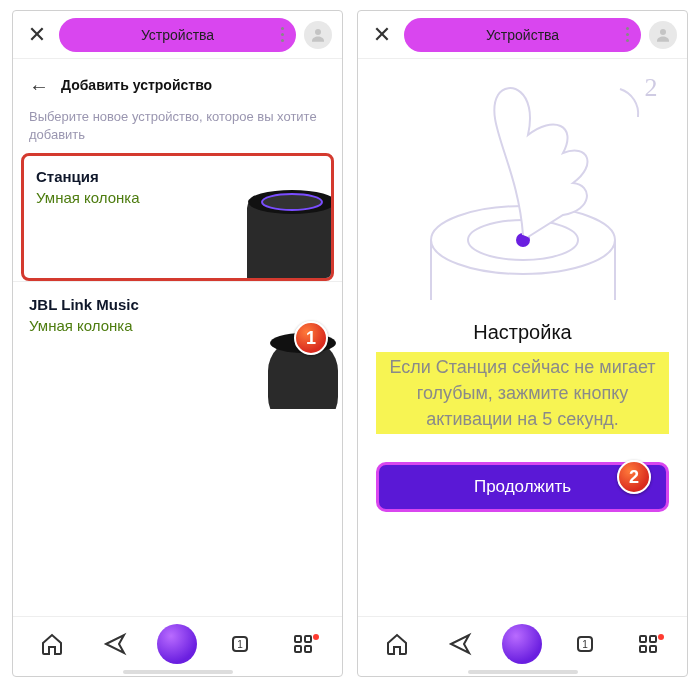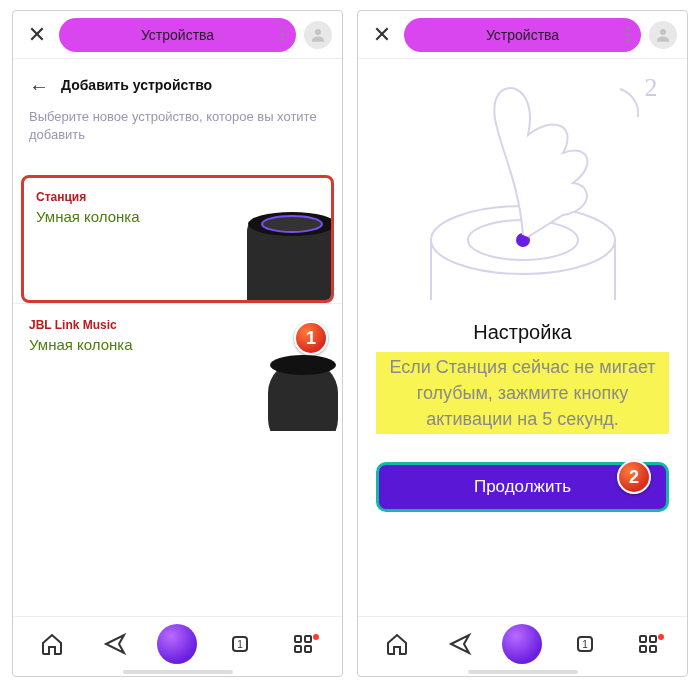--- a/index.html
+++ b/index.html
@@ -66,40 +66,40 @@
   .avatar svg { width:18px; height:18px; fill:#c4c4c4; }
   .subheader {
     display: flex;
     align-items: center;
     padding: 14px 16px 8px;
     gap: 12px;
   }
   .back-arrow { font-size: 20px; color:#333; cursor:pointer; }
   .subheader-title { font-size: 14px; font-weight: 600; color:#111; }
   .hint {
-    padding: 4px 16px 32px;
+    padding: 4px 16px 10px;
     font-size: 13px;
     color: #9a96b0;
     line-height: 1.35;
   }
   .list { flex:1; overflow:hidden; }
   .card {
     border-top: 1px solid #eee;
     padding: 14px 16px 0;
     position: relative;
     height: 128px;
     overflow: hidden;
   }
   .card.highlighted {
     border: 3px solid #d43a2f;
     border-radius: 8px;
     margin: 0 8px;
     padding: 12px 12px 0;
   }
-  .card-title { font-size: 12px; font-weight:600; color:#b91c1c; }
+  .card-title { font-size: 15px; font-weight:600; color:#0f172a; }
   .card-sub { font-size: 15px; color:#4d7c0f; margin-top:4px; }
   .speaker-art {
     position:absolute;
     right:-6px; bottom:-10px;
     width:130px; height:110px;
   }
   .num-badge {
     position:absolute;
     width:34px; height:34px;
     border-radius:50%;
@@ -150,21 +150,21 @@
   }
   .continue-btn {
     margin-top: 28px;
     width: 100%;
     height: 50px;
     border-radius: 10px;
     background: #5a18d6;
     color: #fff;
     font-size: 17px;
     display:flex; align-items:center; justify-content:center;
-    border: 3px solid #14b8a6;
+    border: 3px solid #d946ef;
     cursor:pointer;
   }
   .bottomnav {
     height: 54px;
     border-top: 1px solid #eee;
     display:flex;
     align-items:center;
     justify-content: space-around;
     padding: 0 8px;
   }

